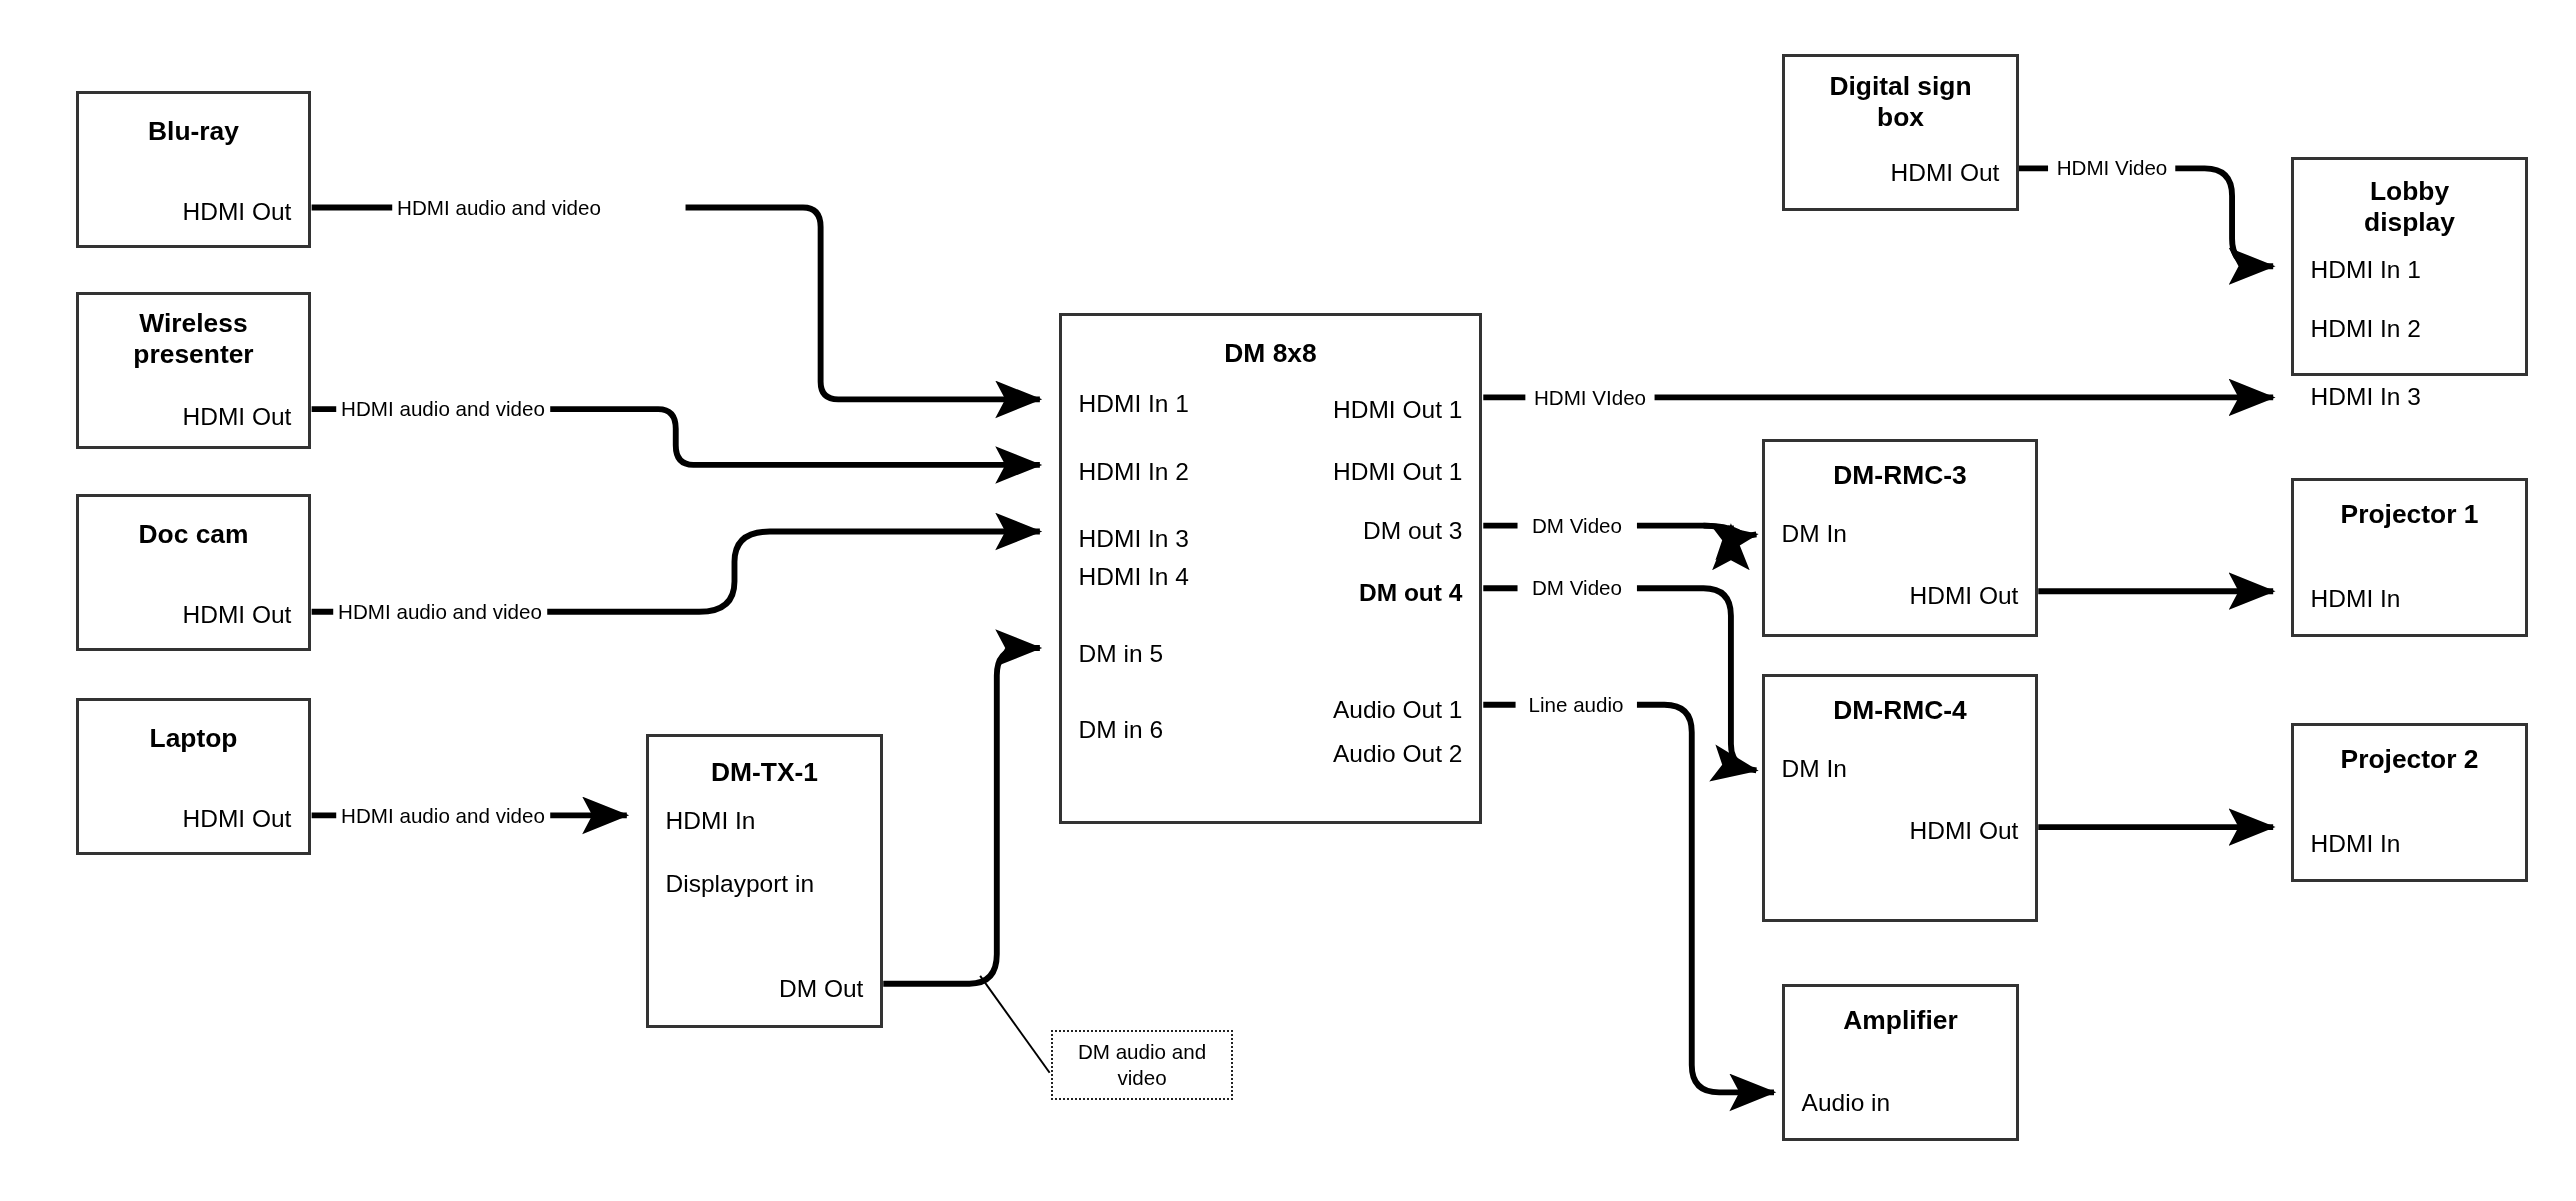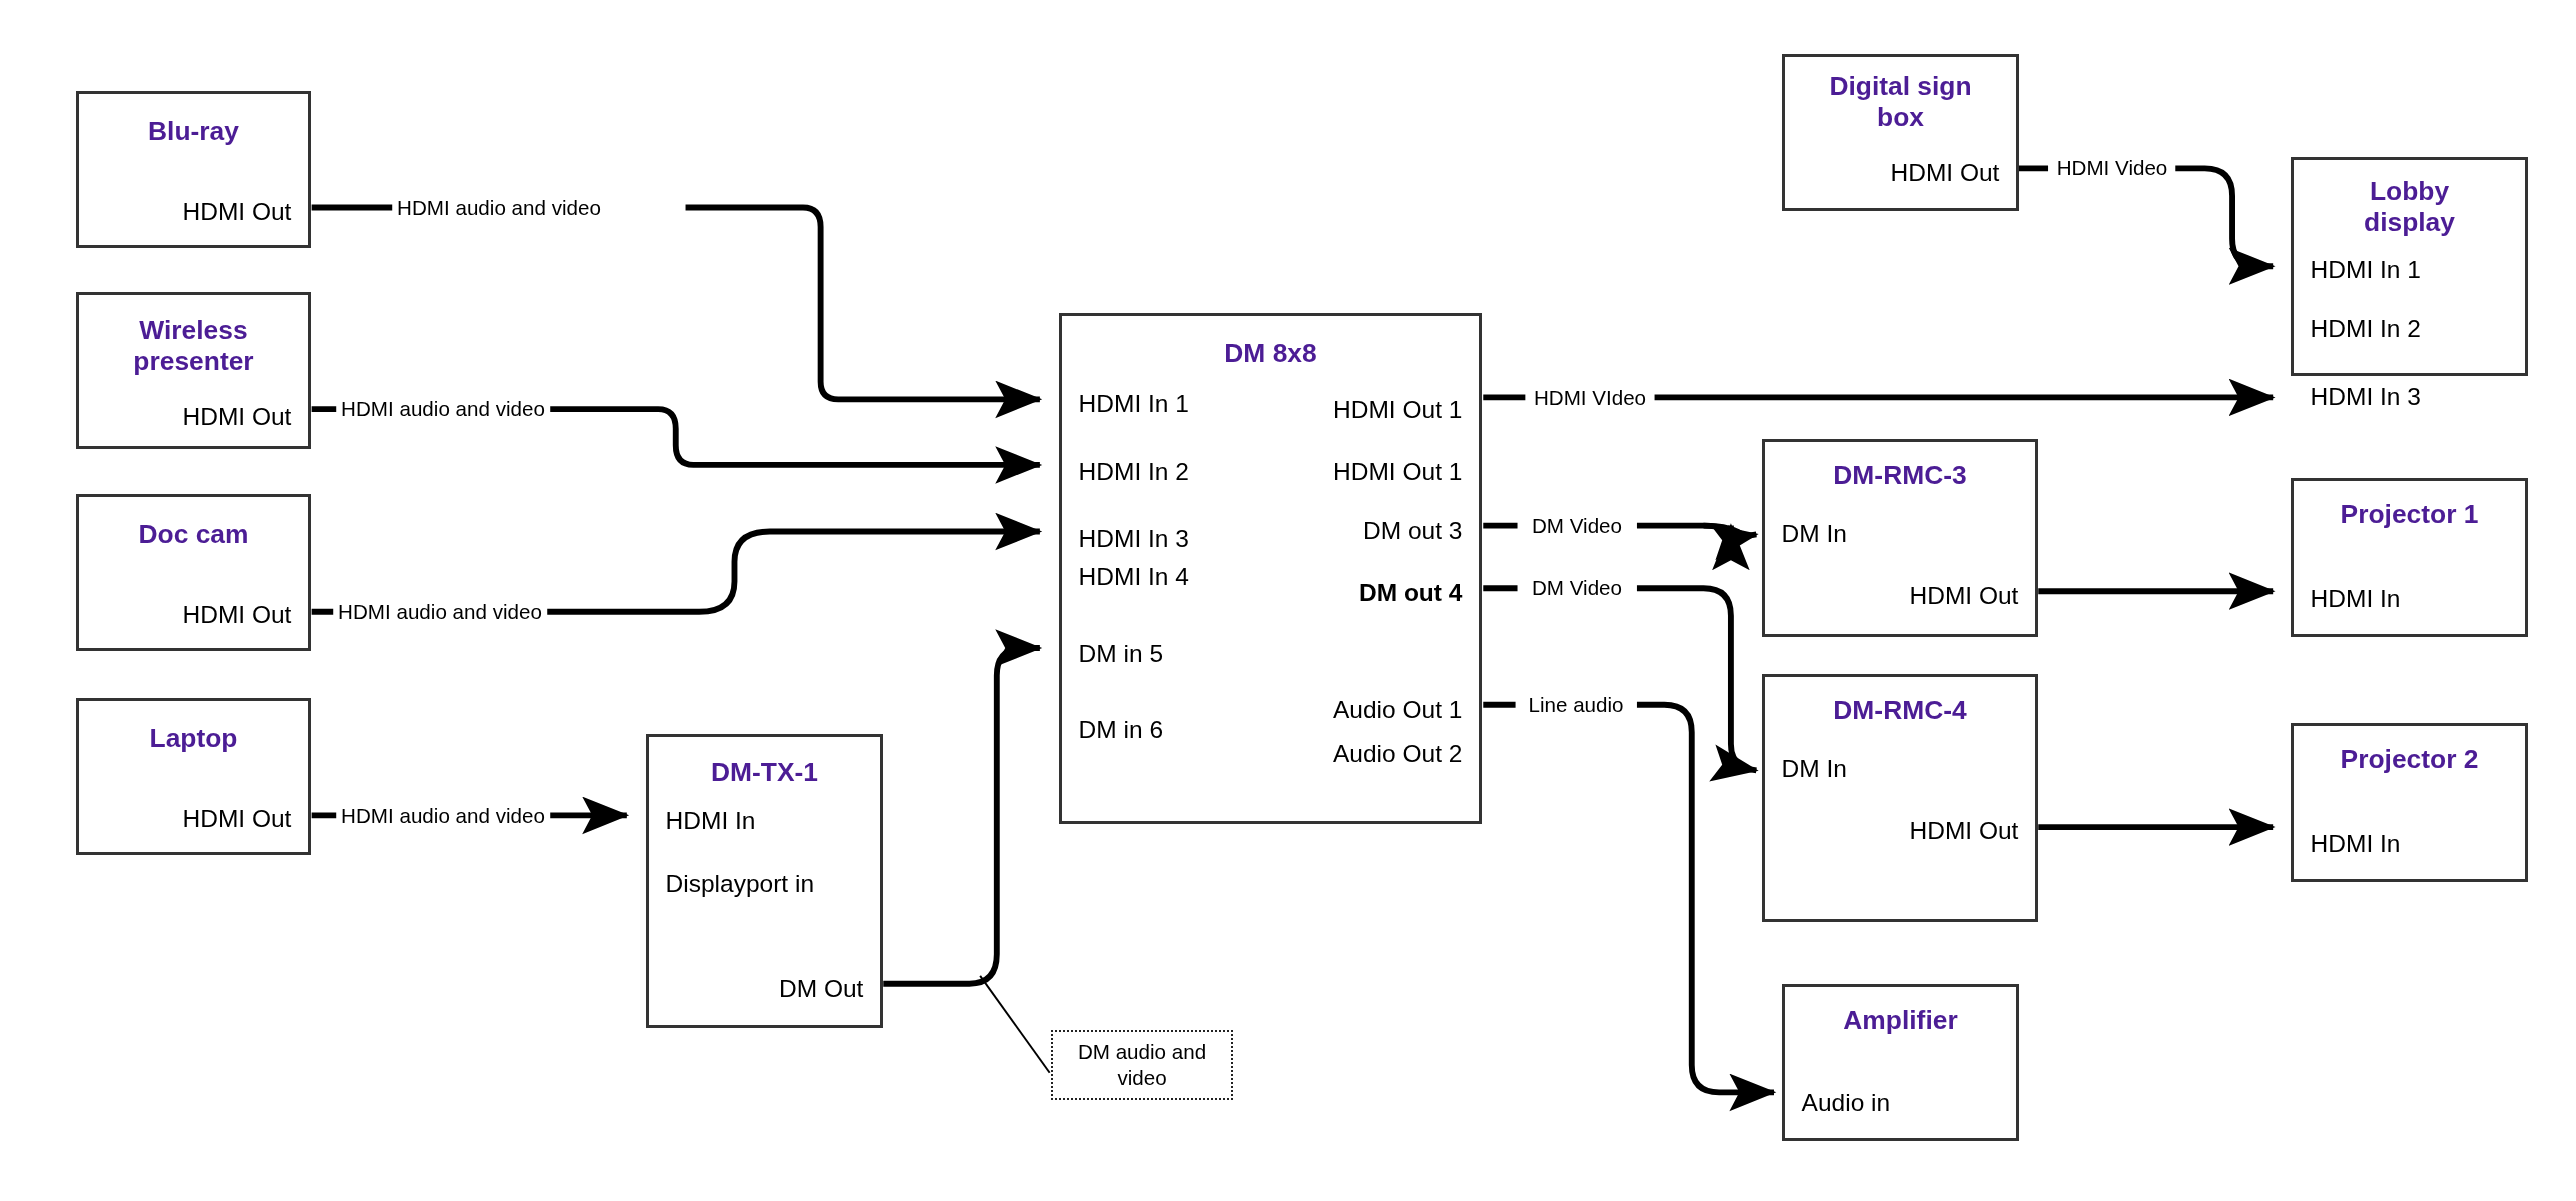--- a/index.html
+++ b/index.html
@@ -32,21 +32,21 @@
     background: #ffffff;
     z-index: 5;
   }
   .node-title {
     position: absolute;
     left: 0;
     right: 0;
     text-align: center;
     font-weight: bold;
     font-size: 26.4px;
-    color: #4c1d95;
+    color: #000000;
     line-height: 1.18;
   }
   .port {
     position: absolute;
     font-size: 24.5px;
     color: #000000;
     white-space: nowrap;
     line-height: 1;
   }
   .port.left  { left: 16.6px;  text-align: center; }
@@ -116,21 +116,21 @@
 
     <path d="M2082,845 L2322,845" fill="none" stroke="#000000" stroke-width="6" marker-end="url(#arrow)"></path>
   </svg>
 
   <div class="node" style="left:76px; top:91px; width:235px; height:157px;">
     <div class="node-title" style="top:21.5px;">Blu-ray</div>
     <div class="port right" style="top:106px;">HDMI Out</div>
   </div>
 
   <div class="node" style="left:76px; top:292px; width:235px; height:157px;">
-    <div class="node-title" style="top:20px; padding:0 33px;">Wireless presenter</div>
+    <div class="node-title" style="top:13px; padding:0 33px;">Wireless presenter</div>
     <div class="port right" style="top:110px;">HDMI Out</div>
   </div>
 
   <div class="node" style="left:76px; top:494px; width:235px; height:157px;">
     <div class="node-title" style="top:21.5px;">Doc cam</div>
     <div class="port right" style="top:106px;">HDMI Out</div>
   </div>
 
   <div class="node" style="left:76px; top:698px; width:235px; height:157px;">
     <div class="node-title" style="top:21.5px;">Laptop</div>

